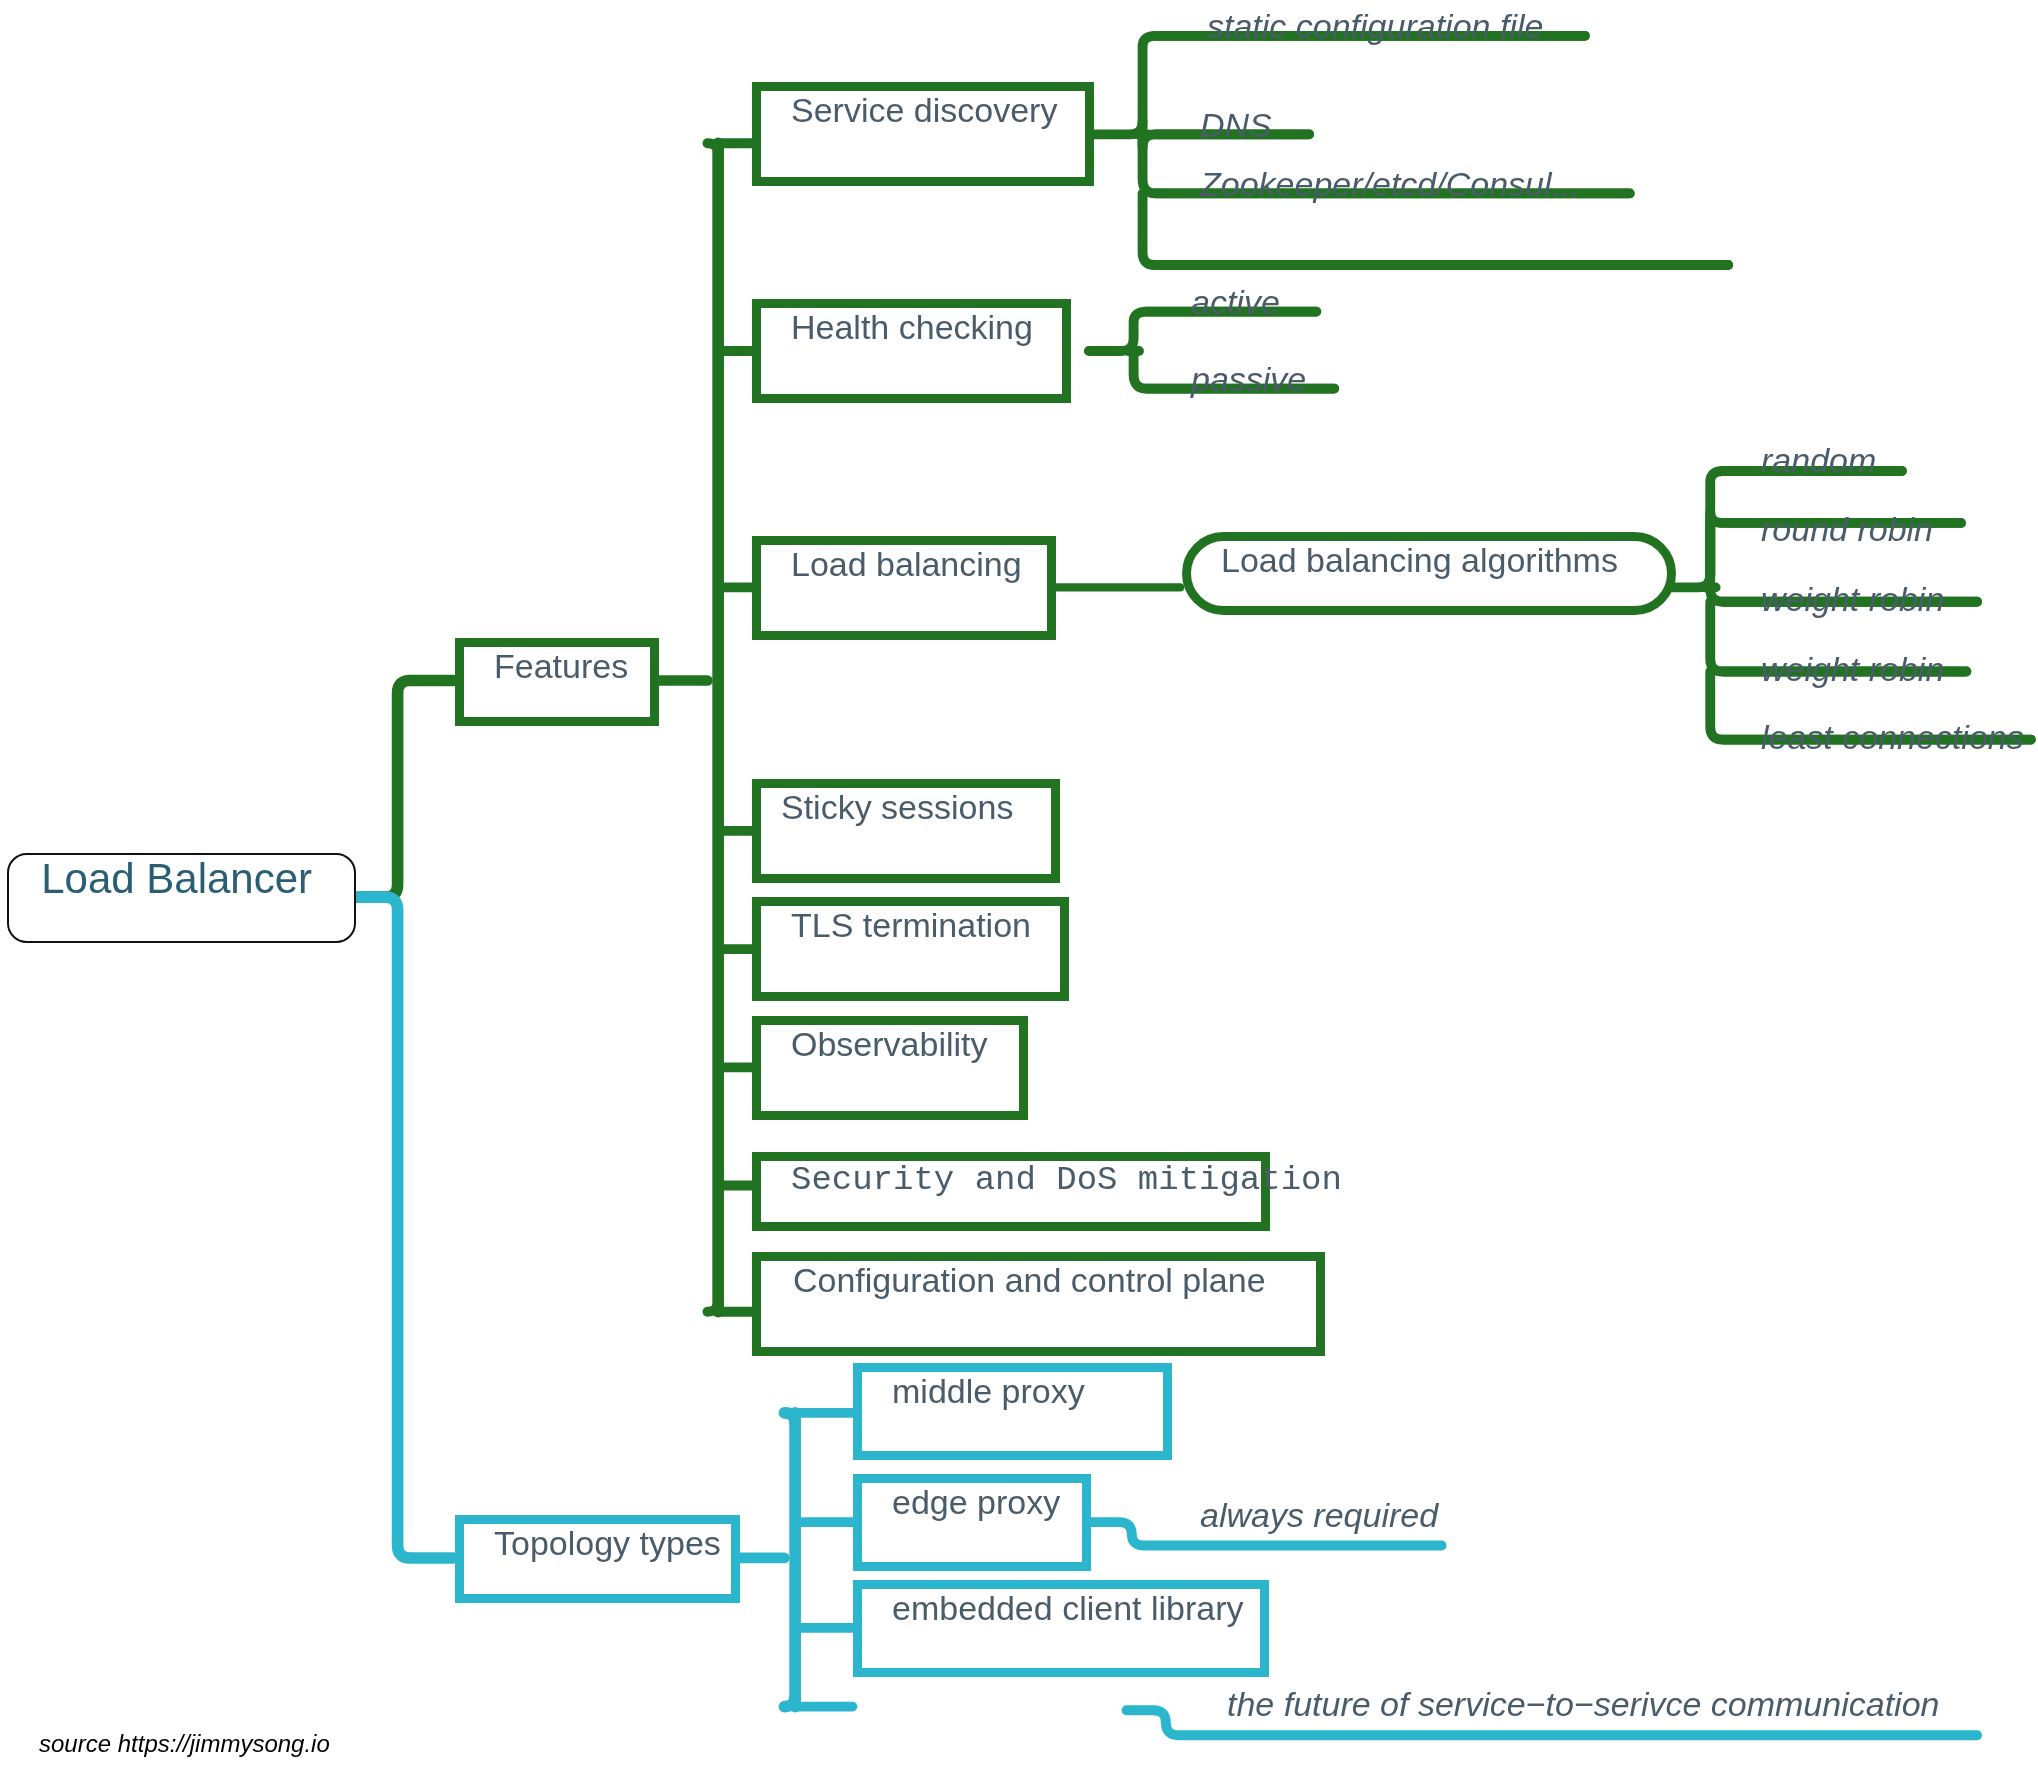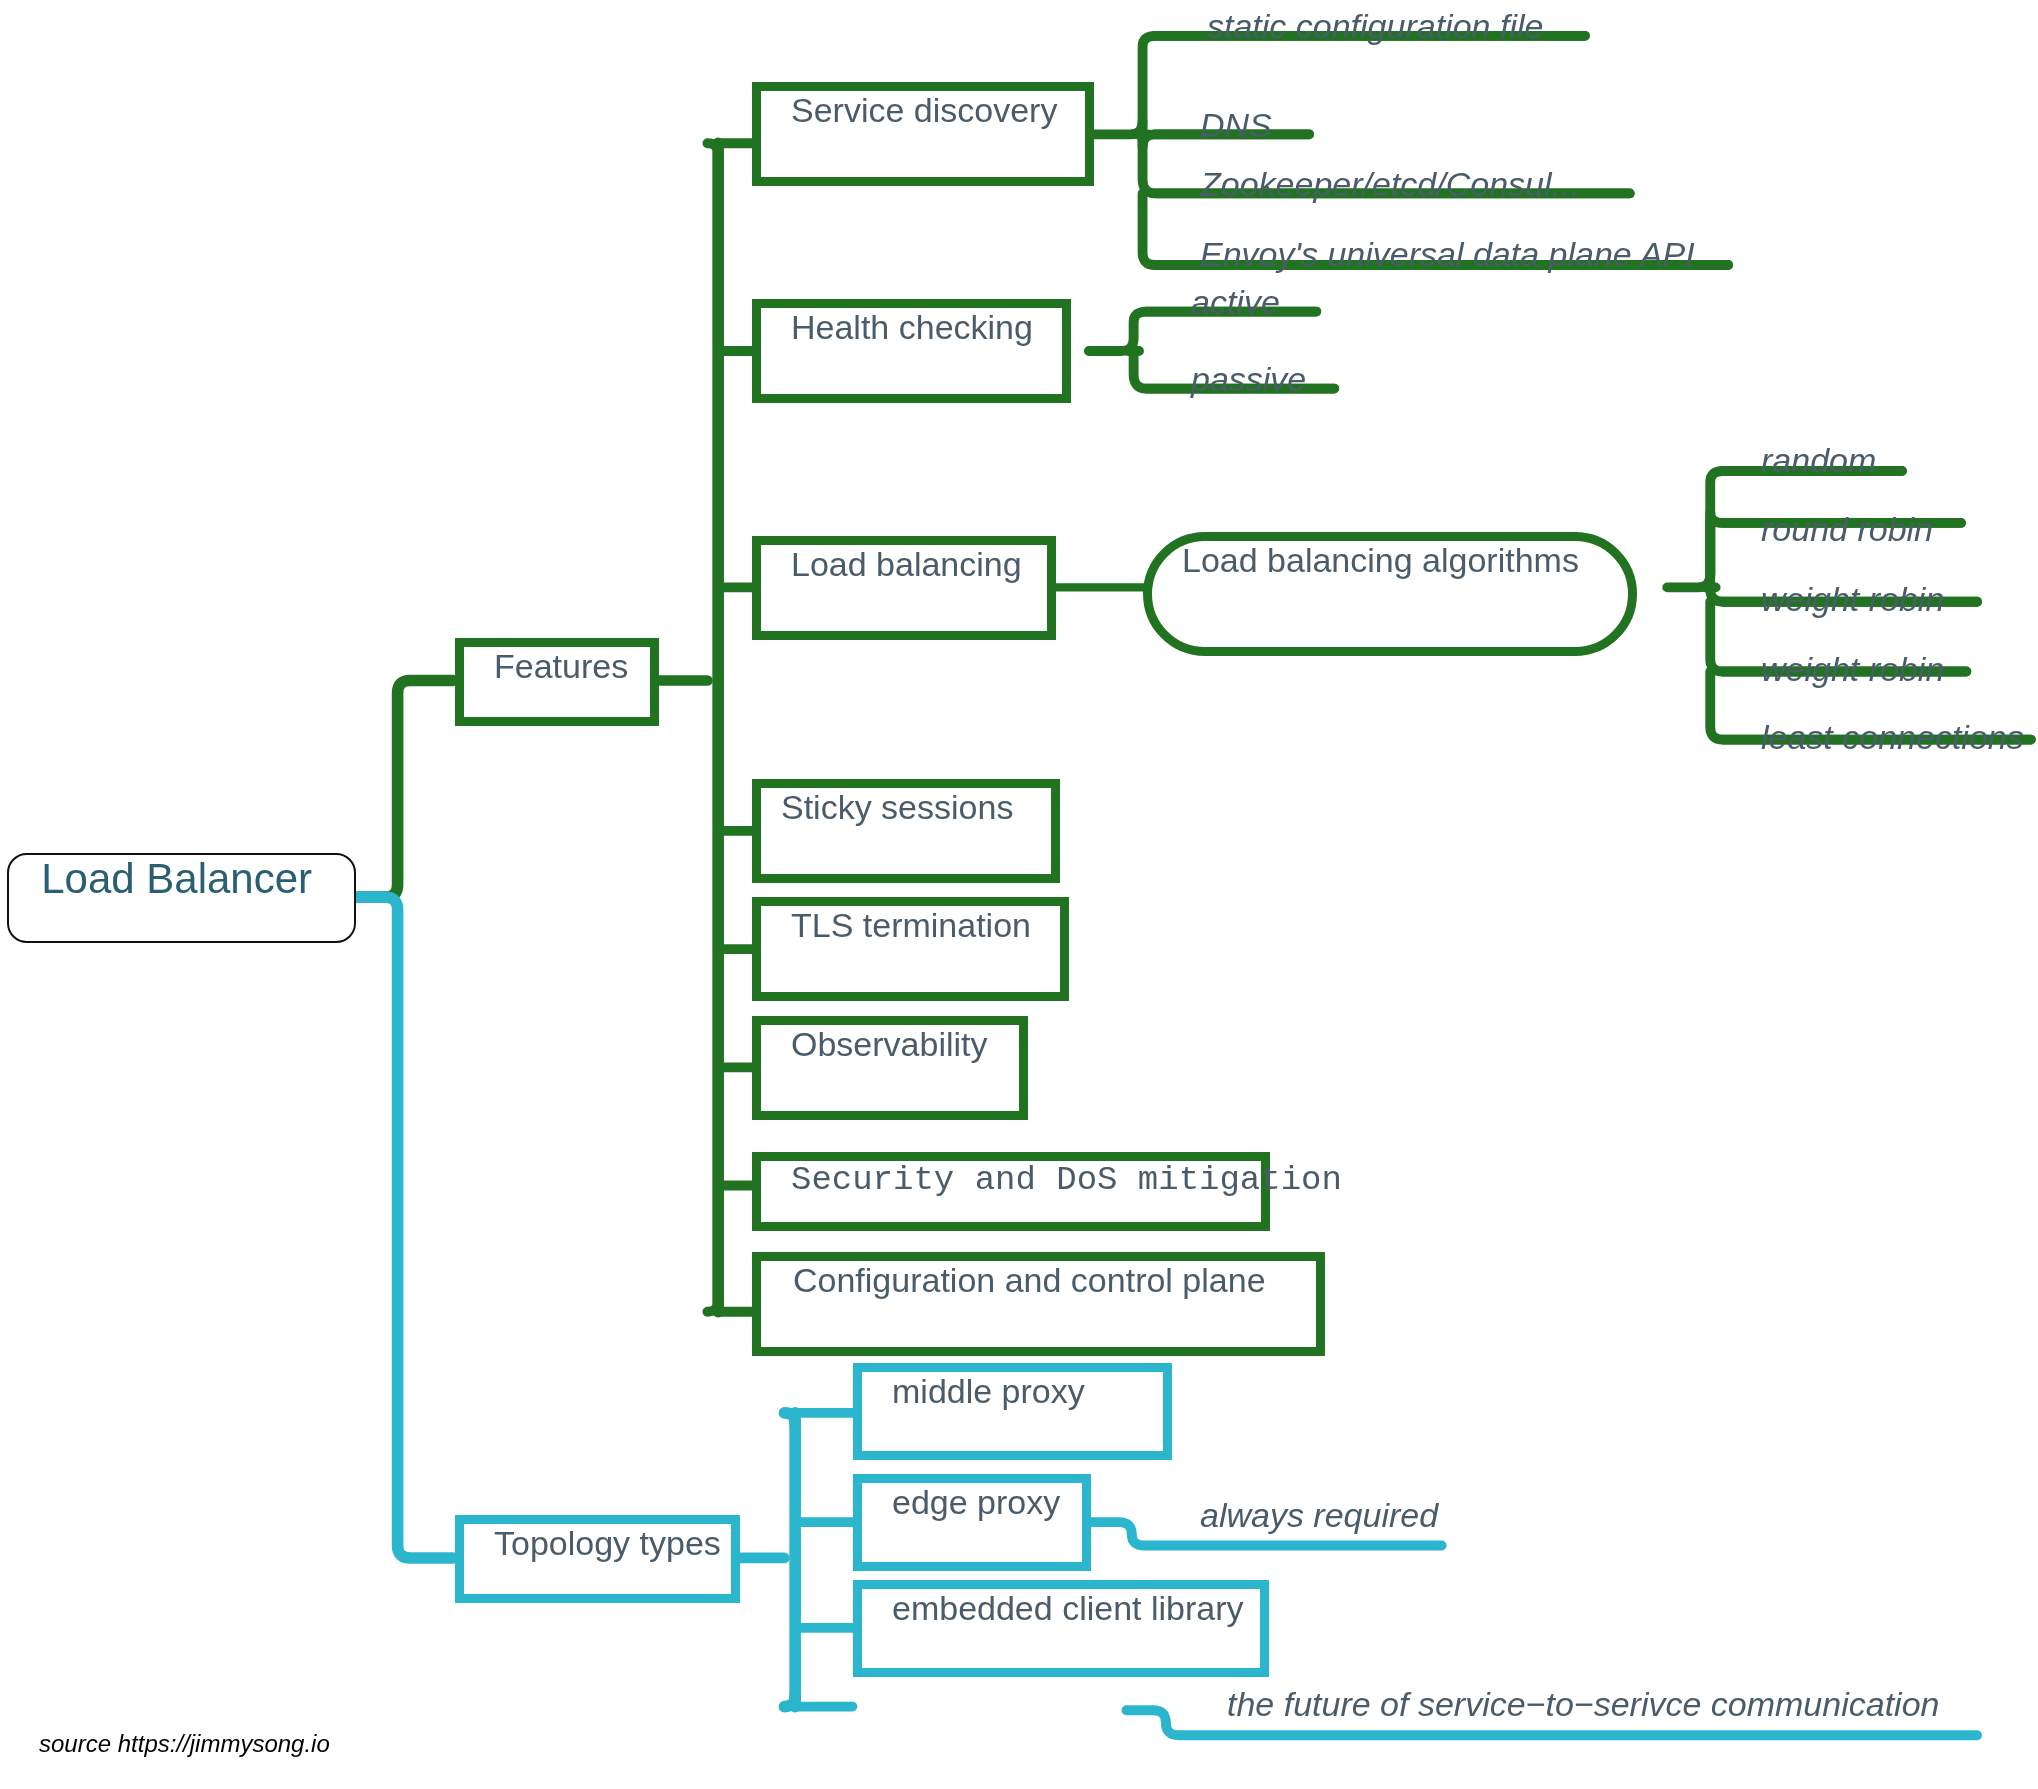--- a/index.html
+++ b/index.html
@@ -105,38 +105,35 @@
   </div>
   <div class="leaf" style="left:1207px;top:7.2px;">
     <span>static configuration file</span>
   </div>
   <div class="leaf" style="left:1200px;top:106px;">
     <span>DNS</span>
   </div>
   <div class="leaf" style="left:1200px;top:165px;">
     <span>Zookeeper/etcd/Consul...</span>
   </div>
-  <div class="leaf" style="left:1200px;top:235px;">
-    <span>Envoy's universal data plane API</span>
-  </div>
 
   <div class="node n-green" style="left:752px;top:299px;width:319px;height:104px;">
     <span>Health checking</span>
   </div>
   <div class="leaf" style="left:1191px;top:283px;">
     <span>active</span>
   </div>
   <div class="leaf" style="left:1191px;top:360px;">
     <span>passive</span>
   </div>
 
   <div class="node n-green" style="left:752px;top:536px;width:304px;height:104px;">
     <span>Load balancing</span>
   </div>
-  <div class="node n-pill" style="left:1143px;top:532px;width:494px;height:124px;">
+  <div class="node n-pill" style="left:1182px;top:532px;width:494px;height:83px;">
     <span>Load balancing algorithms</span>
   </div>
   <div class="leaf" style="left:1761px;top:441px;">
     <span>random</span>
   </div>
   <div class="leaf" style="left:1761px;top:510px;">
     <span>round robin</span>
   </div>
   <div class="leaf" style="left:1761px;top:580px;">
     <span>weight robin</span>

